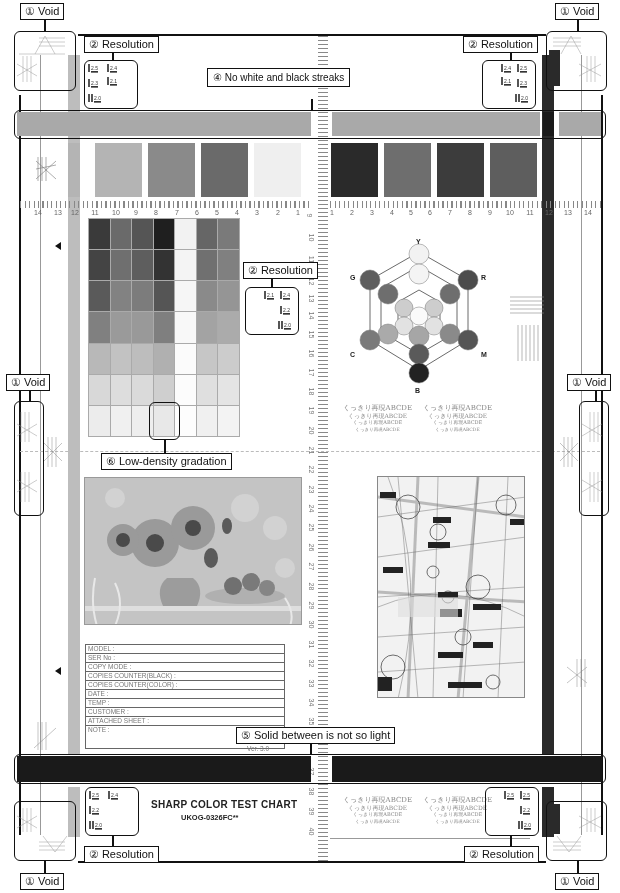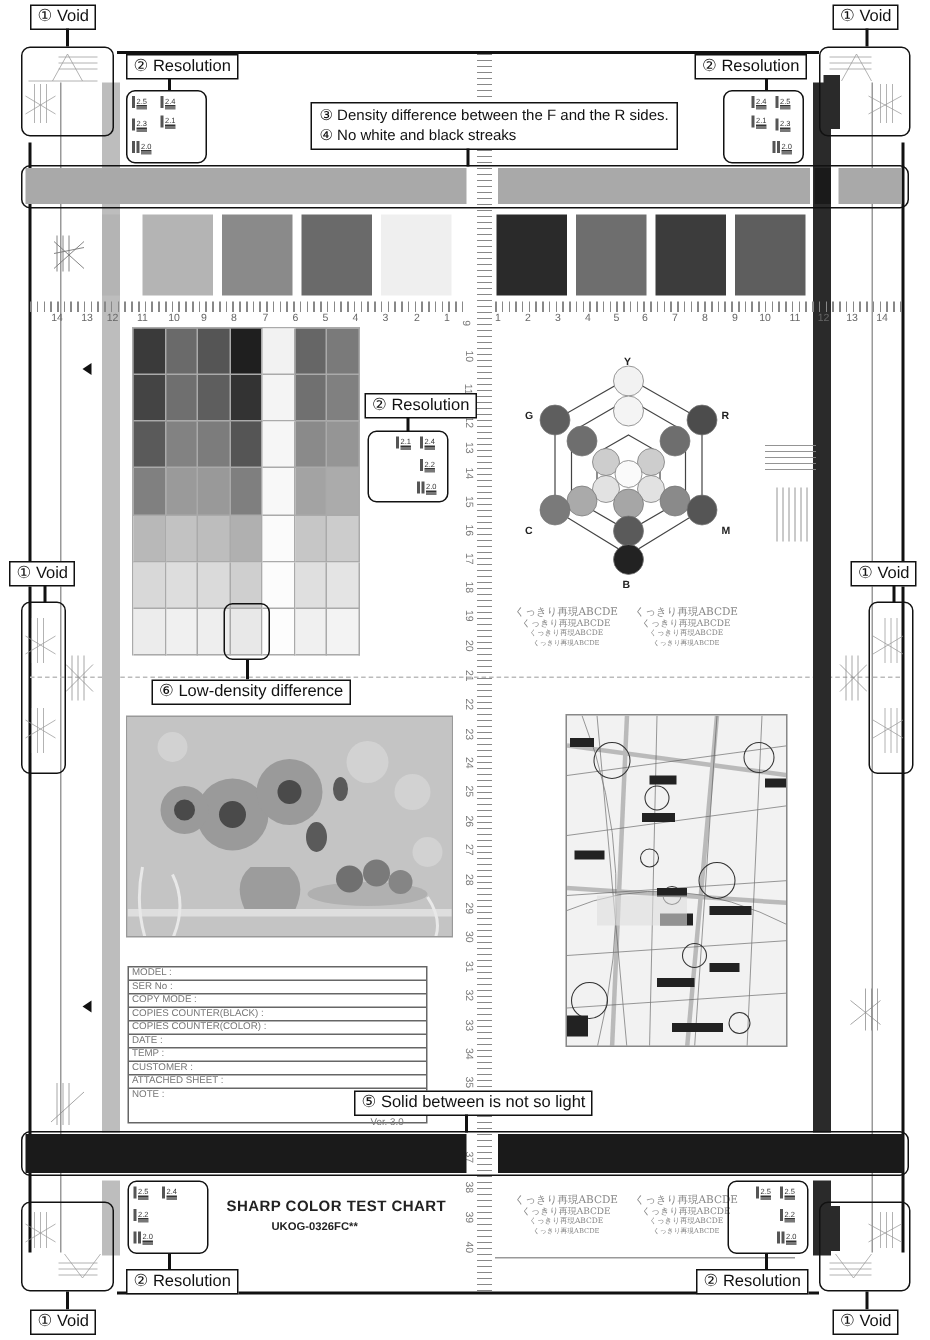--- a/index.html
+++ b/index.html
@@ -231,21 +231,21 @@
     <div style="background: rgb(236, 236, 236);"></div>
     <div style="background: rgb(240, 240, 240);"></div>
     <div style="background: rgb(238, 238, 238);"></div>
     <div style="background: rgb(232, 232, 232);"></div>
     <div style="background: rgb(253, 253, 253);"></div>
     <div style="background: rgb(240, 240, 240);"></div>
     <div style="background: rgb(243, 243, 243);"></div>
   </div>
 <div class="callout-box" style="left:149px;top:402px;width:31px;height:38px;"></div>
 <div class="leader" style="left:164px;top:440px;width:1.5px;height:13px;"></div>
-<div class="callout" style="left:101px;top:453px;">⑥ Low-density difference</div>
+<div class="callout" style="left:101px;top:453px;">⑥ Low-density gradation</div>
 
 <div class="abs" style="left:55px;top:242px;width:0;height:0;border-top:4px solid transparent;border-bottom:4px solid transparent;border-right:6px solid #111;"></div>
 <div class="abs" style="left:55px;top:667px;width:0;height:0;border-top:4px solid transparent;border-bottom:4px solid transparent;border-right:6px solid #111;"></div>
 
 <svg class="abs" style="left:340px;top:230px;" width="160" height="160">
   <g stroke="#444" stroke-width="0.8" fill="none">
     <polygon points="79,22 128,50 128,110 79,140 30,110 30,50"></polygon>
     <polygon points="79,36 117,58 117,102 79,124 41,102 41,58"></polygon>
     <polygon points="79,60 100,72 100,96 79,108 58,96 58,72"></polygon>
   </g>
@@ -628,16 +628,15 @@
 <div class="callout-box res-block" style="left:485px;top:787px;width:54px;height:49px;">
   <span class="res-item" style="left:18px;top:3px;"><i></i><b>2.5</b></span>
   <span class="res-item" style="left:34px;top:3px;"><i></i><b>2.5</b></span>
   <span class="res-item" style="left:34px;top:18px;"><i></i><b>2.2</b></span>
   <span class="res-item" style="left:32px;top:33px;"><i></i><i></i><b>2.0</b></span>
 </div>
 <div class="leader" style="left:510px;top:836px;width:1.5px;height:10px;"></div>
 <div class="callout" style="left:464px;top:846px;">② Resolution</div>
 
 <div class="callout" style="left:207px;top:68px;font-size:10px;line-height:13px;padding:2px 5px;">
-  <div>③ Density difference between the F and the R sides.</div>
   <div>④ No white and black streaks</div>
 </div>
 <div class="leader" style="left:311px;top:99px;width:1.5px;height:12px;"></div>
 
 </body></html>

